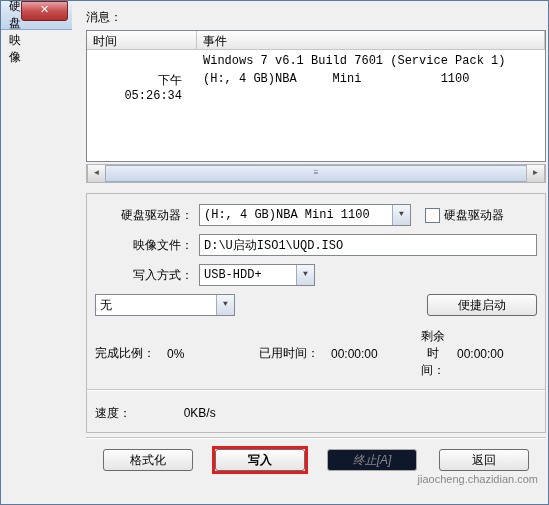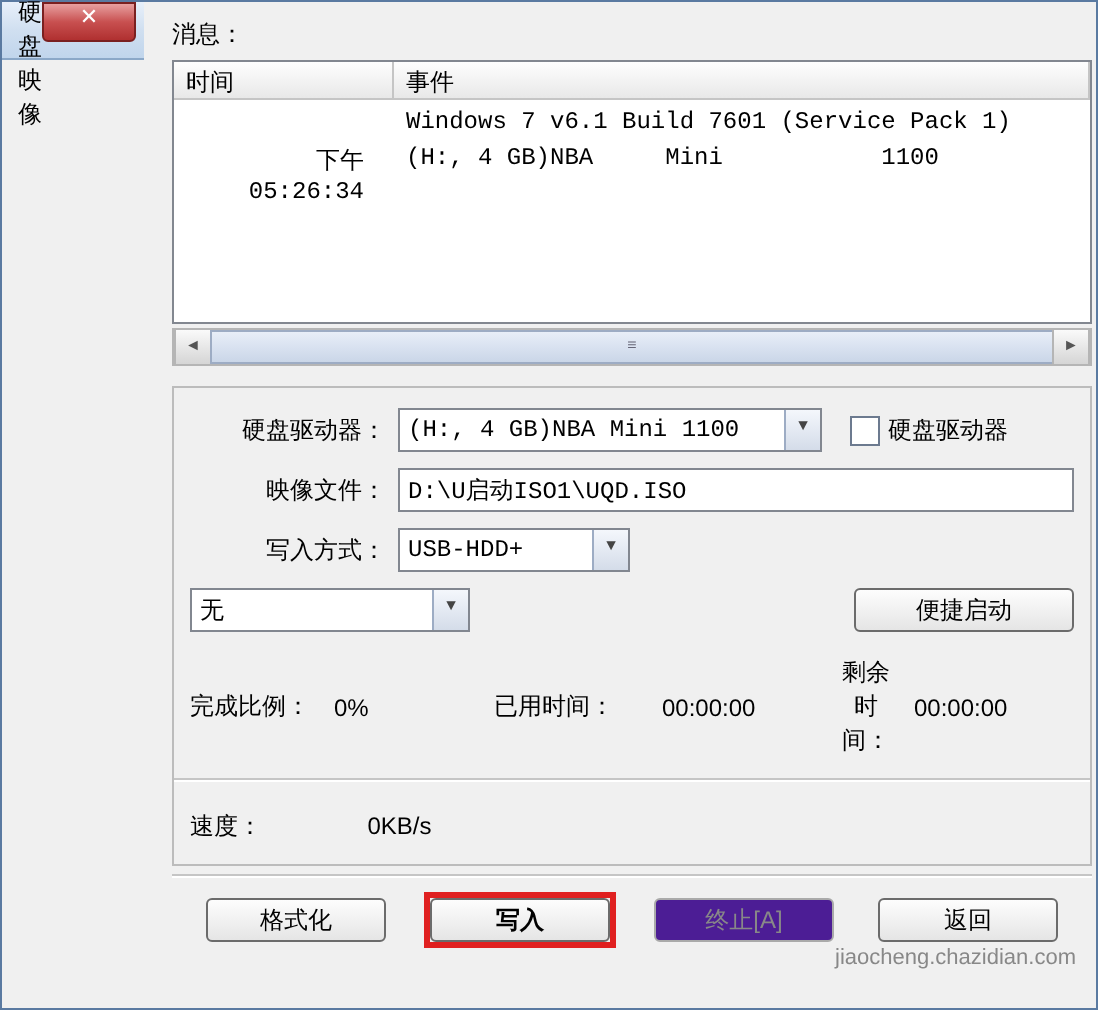--- a/index.html
+++ b/index.html
@@ -67,21 +67,22 @@
     font-size: 12px;
     font-family: SimSun, sans-serif;
     text-align: center;
     line-height: 20px;
     padding: 0 4px;
     box-sizing: border-box;
   }
   .btn.disabled {
     color: #888;
     border-color: #aaa;
-    background: #4c1d95;
+    background: #0f172a;
+    font-style: italic;
   }
   .log-panel {
     border: 1px solid #828790;
     background: #fff;
     height: 130px;
     display: flex;
     flex-direction: column;
   }
   .log-header {
     display: flex;
@@ -294,21 +295,21 @@
           <span>无</span>
           <div class="arrow">▼</div>
         </div>
         <div style="flex:1"></div>
         <div class="btn" style="min-width:110px">便捷启动</div>
       </div>
 
       <div class="stat-row">
         <div style="width:72px">完成比例：</div>
         <div style="width:80px">0%</div>
-        <div style="width:72px;text-align:left">已用时间：</div>
+        <div style="width:72px;text-align:right">已用时间：</div>
         <div style="width:90px;padding-left:12px">00:00:00</div>
         <div style="flex:1;text-align:center">剩余时间：</div>
         <div style="width:80px;padding-left:12px">00:00:00</div>
       </div>
 
       <div class="divider"></div>
 
       <div class="speed-row">
         <span>速度：</span>
         <span style="display:inline-block;width:46px"></span>

